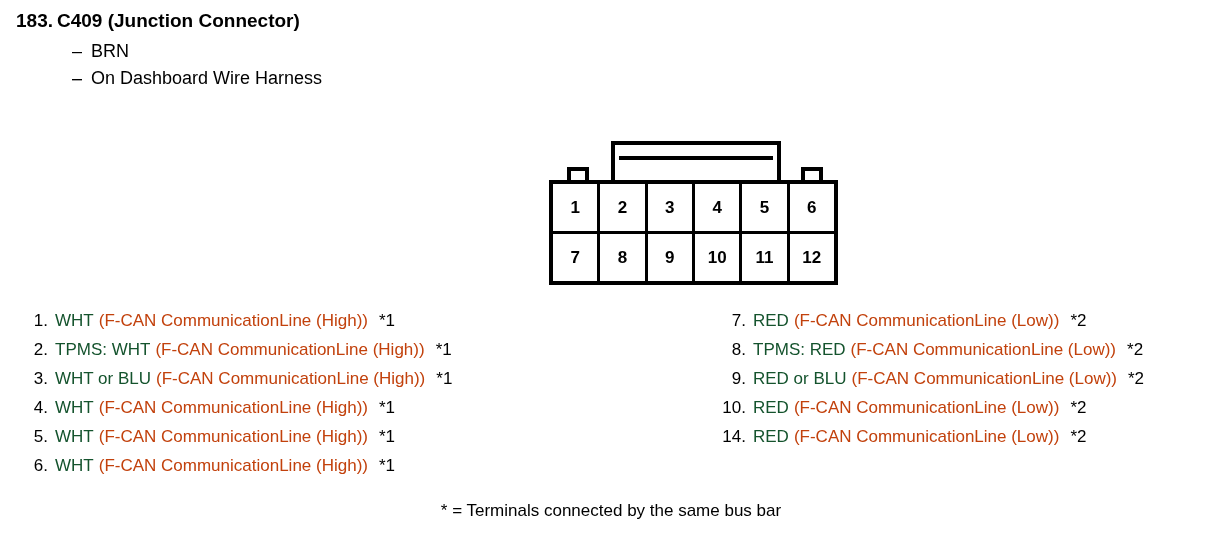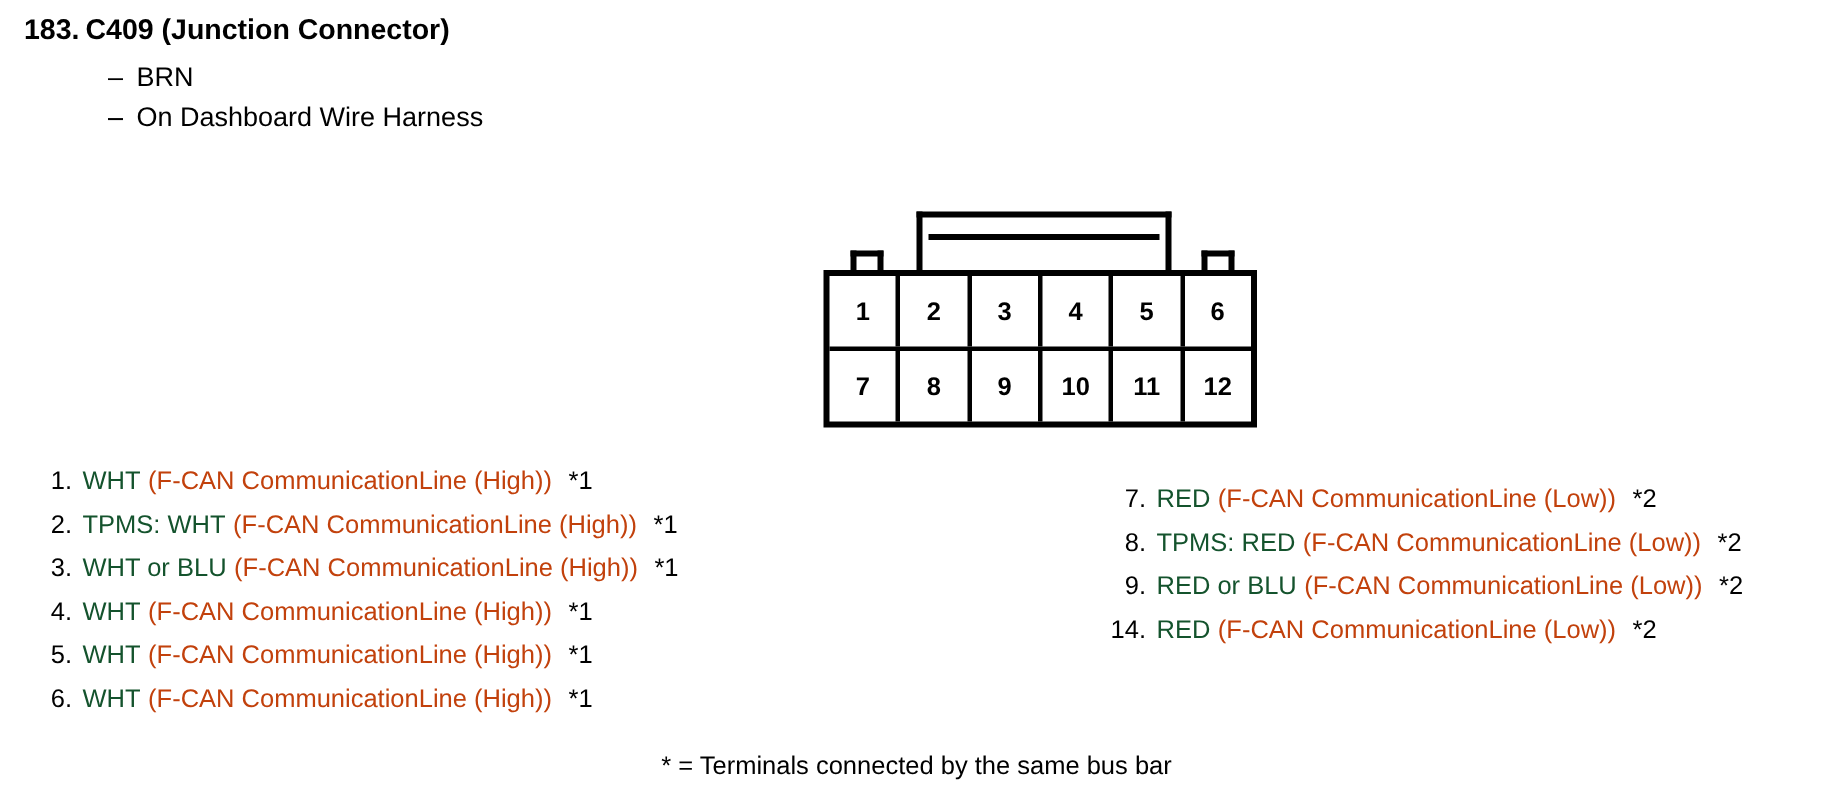--- a/index.html
+++ b/index.html
@@ -131,21 +131,21 @@
   }
 
   
   .pin-list {
     position: absolute;
     margin: 0;
     padding: 0;
     list-style: none;
   }
   #pin-list-left  { left: 14px;  top: 306px; }
-  #pin-list-right { left: 730px; top: 306px; margin-top: 12px; }
+  #pin-list-right { left: 712px; top: 306px; }
 
   .pin-entry {
     font-size: 17px;
     line-height: 29px;
     white-space: nowrap;
   }
   .pin-index {
     display: inline-block;
     width: 34px;
     text-align: right;
@@ -248,17 +248,20 @@
   <li class="pin-entry">
     <span class="pin-index">7.</span><span class="pin-wire">RED</span><span class="pin-circuit">(F-CAN CommunicationLine (Low))</span><span class="pin-note">*2</span>
   </li>
   <li class="pin-entry">
     <span class="pin-index">8.</span><span class="pin-wire">TPMS: RED</span><span class="pin-circuit">(F-CAN CommunicationLine (Low))</span><span class="pin-note">*2</span>
   </li>
   <li class="pin-entry">
     <span class="pin-index">9.</span><span class="pin-wire">RED or BLU</span><span class="pin-circuit">(F-CAN CommunicationLine (Low))</span><span class="pin-note">*2</span>
   </li>
   <li class="pin-entry">
+    <span class="pin-index">10.</span><span class="pin-wire">RED</span><span class="pin-circuit">(F-CAN CommunicationLine (Low))</span><span class="pin-note">*2</span>
+  </li>
+  <li class="pin-entry">
     <span class="pin-index">14.</span><span class="pin-wire">RED</span><span class="pin-circuit">(F-CAN CommunicationLine (Low))</span><span class="pin-note">*2</span>
   </li>
 </ul>
 
 <div id="footnote">* = Terminals connected by the same bus bar</div>
 
 </body></html>

